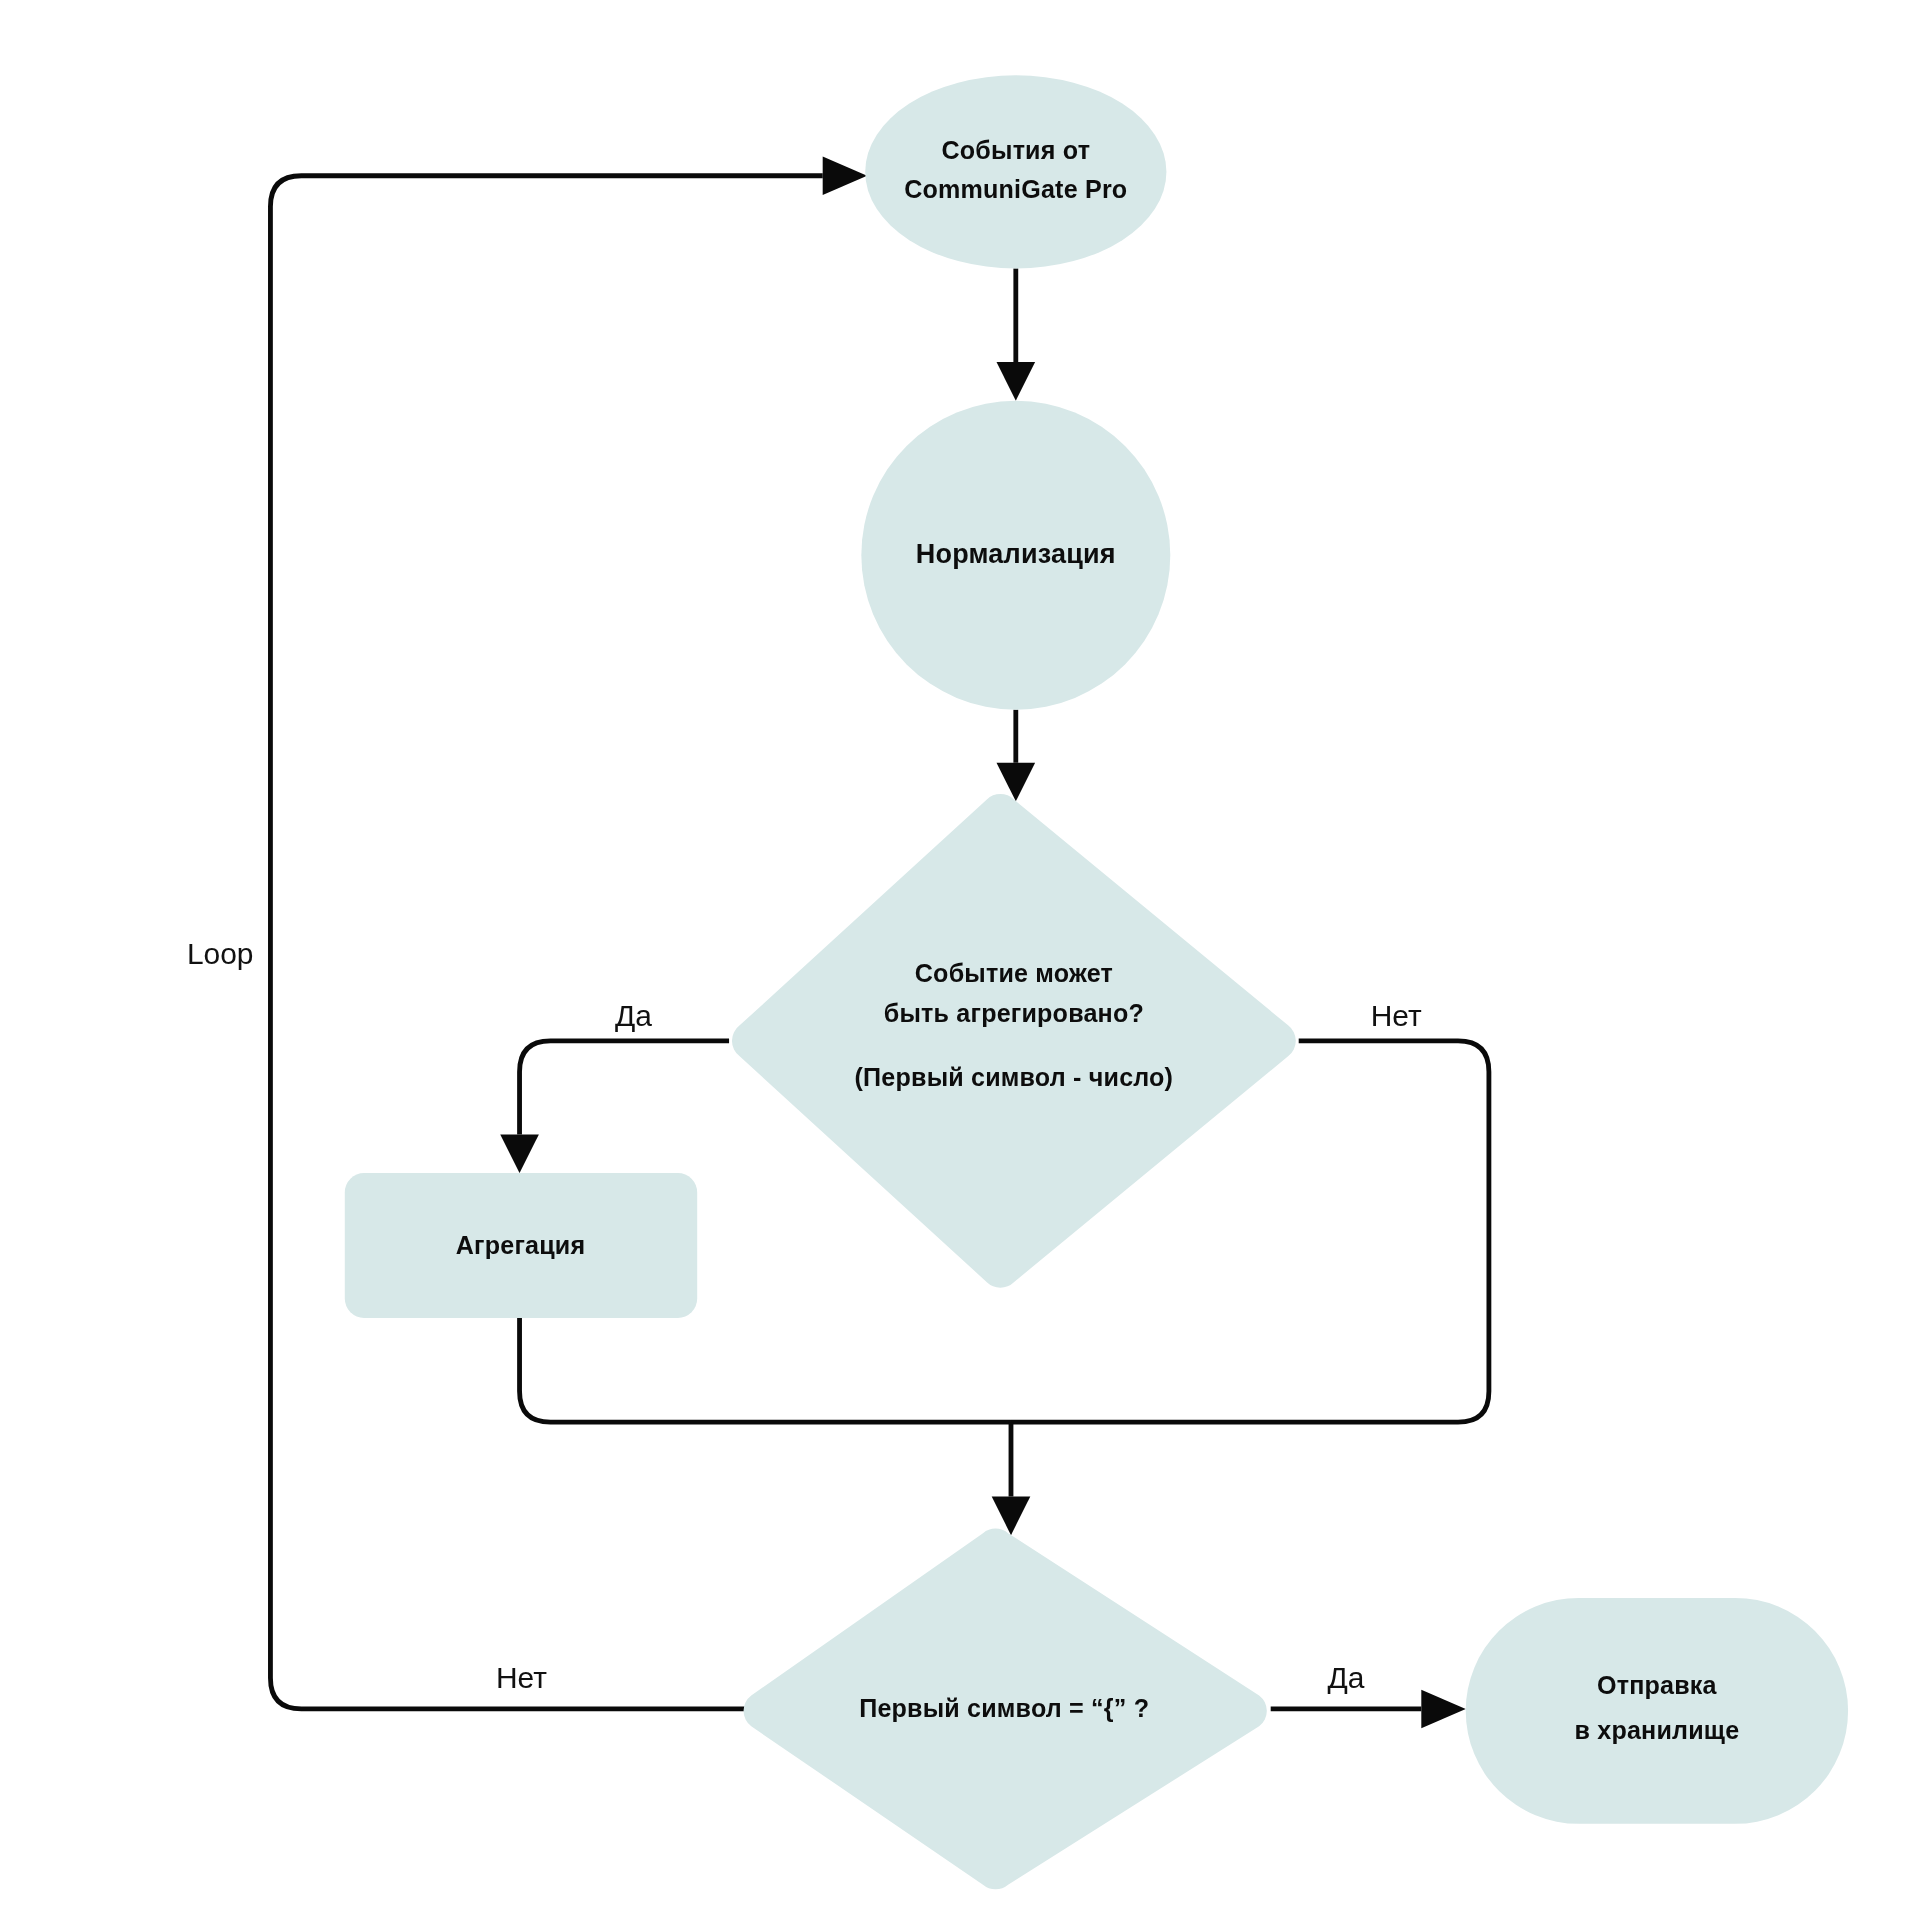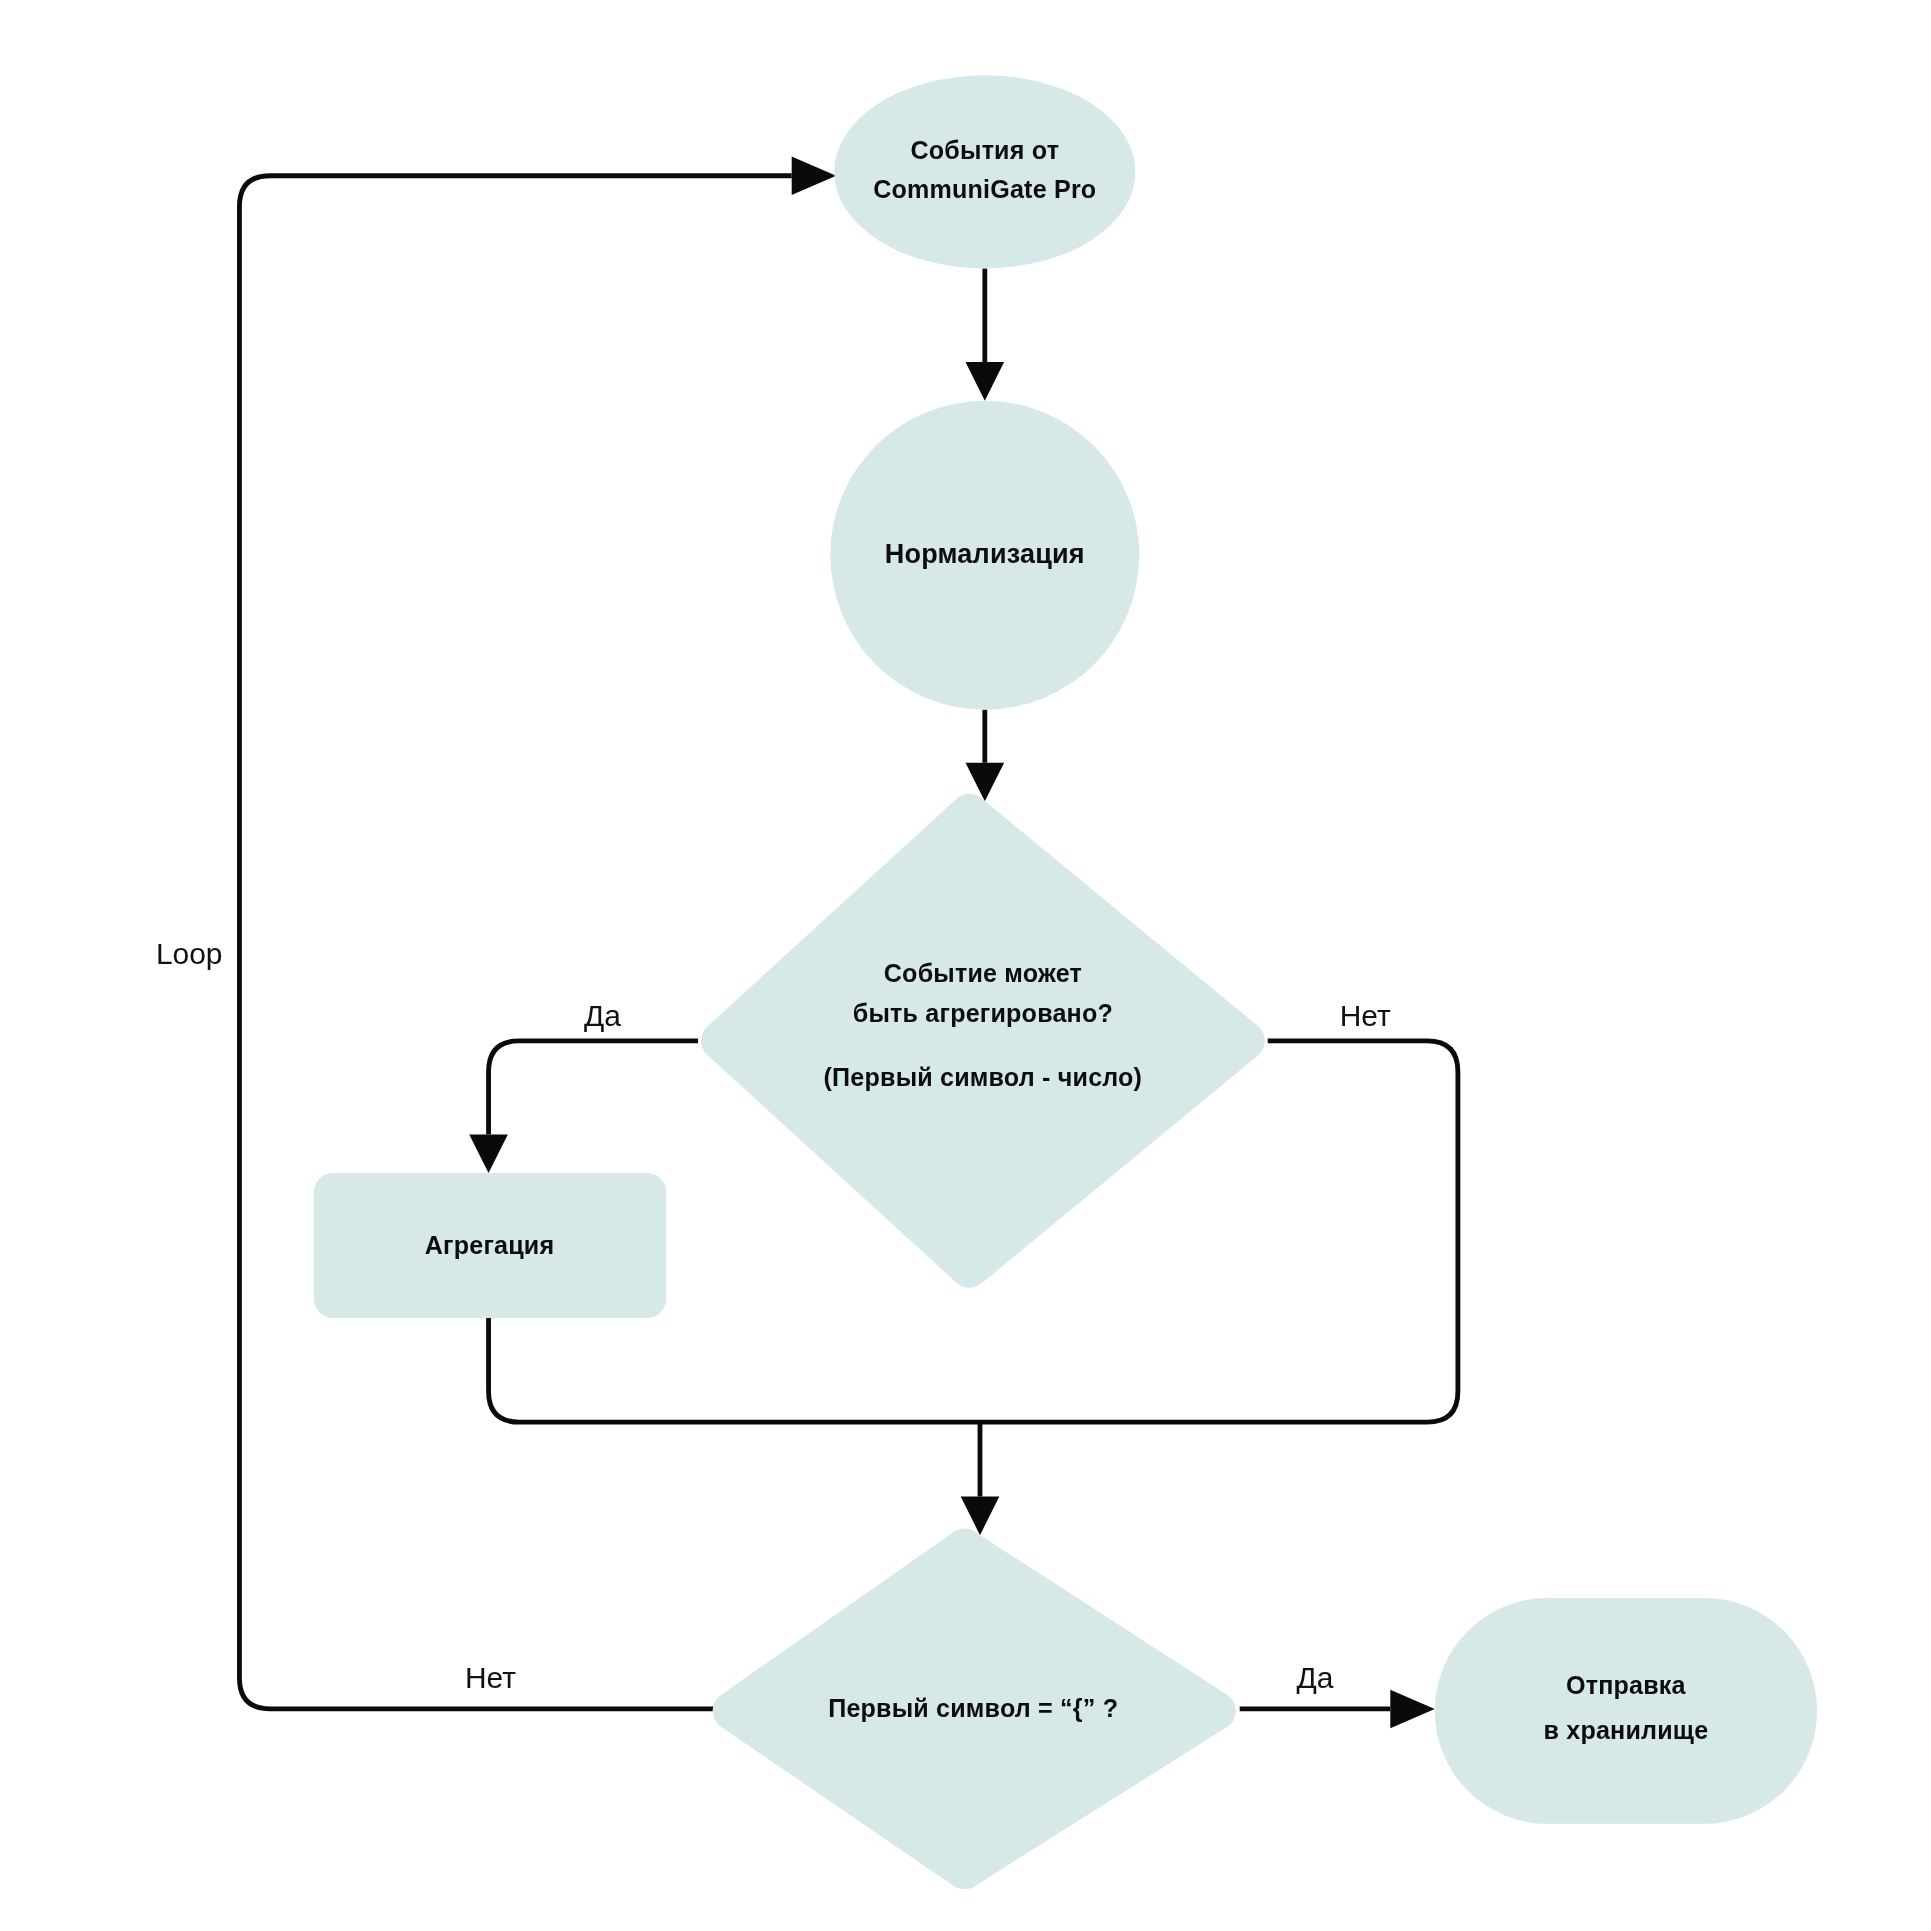--- a/index.html
+++ b/index.html
@@ -11,20 +11,21 @@
     width: 1931px;
     height: 1931px;
     font-family: "Liberation Sans", sans-serif;
     overflow: hidden;
   }
   #diagram-root {
     position: relative;
     width: 1704px;
     height: 1931px;
     background: #ffffff;
+    margin-left: 31px;
   }
   svg#flowchart {
     display: block;
     width: 1931px;
     height: 1931px;
   }
   .node-shape {
     fill: #d7e8e8;
     stroke: none;
   }

